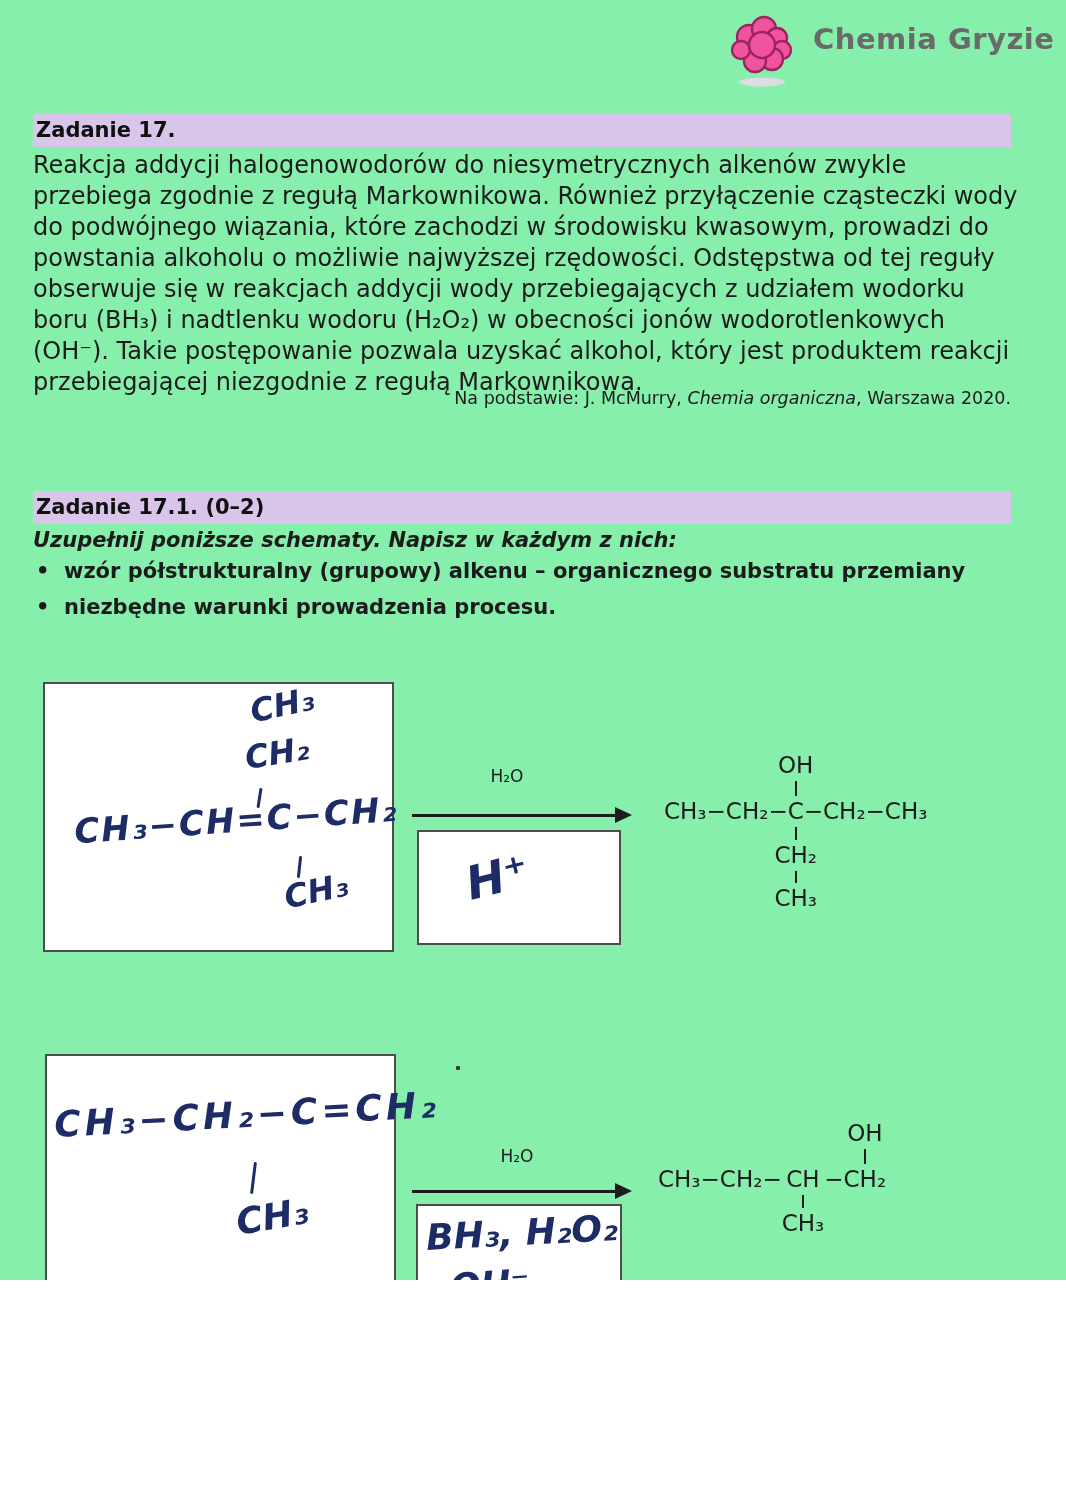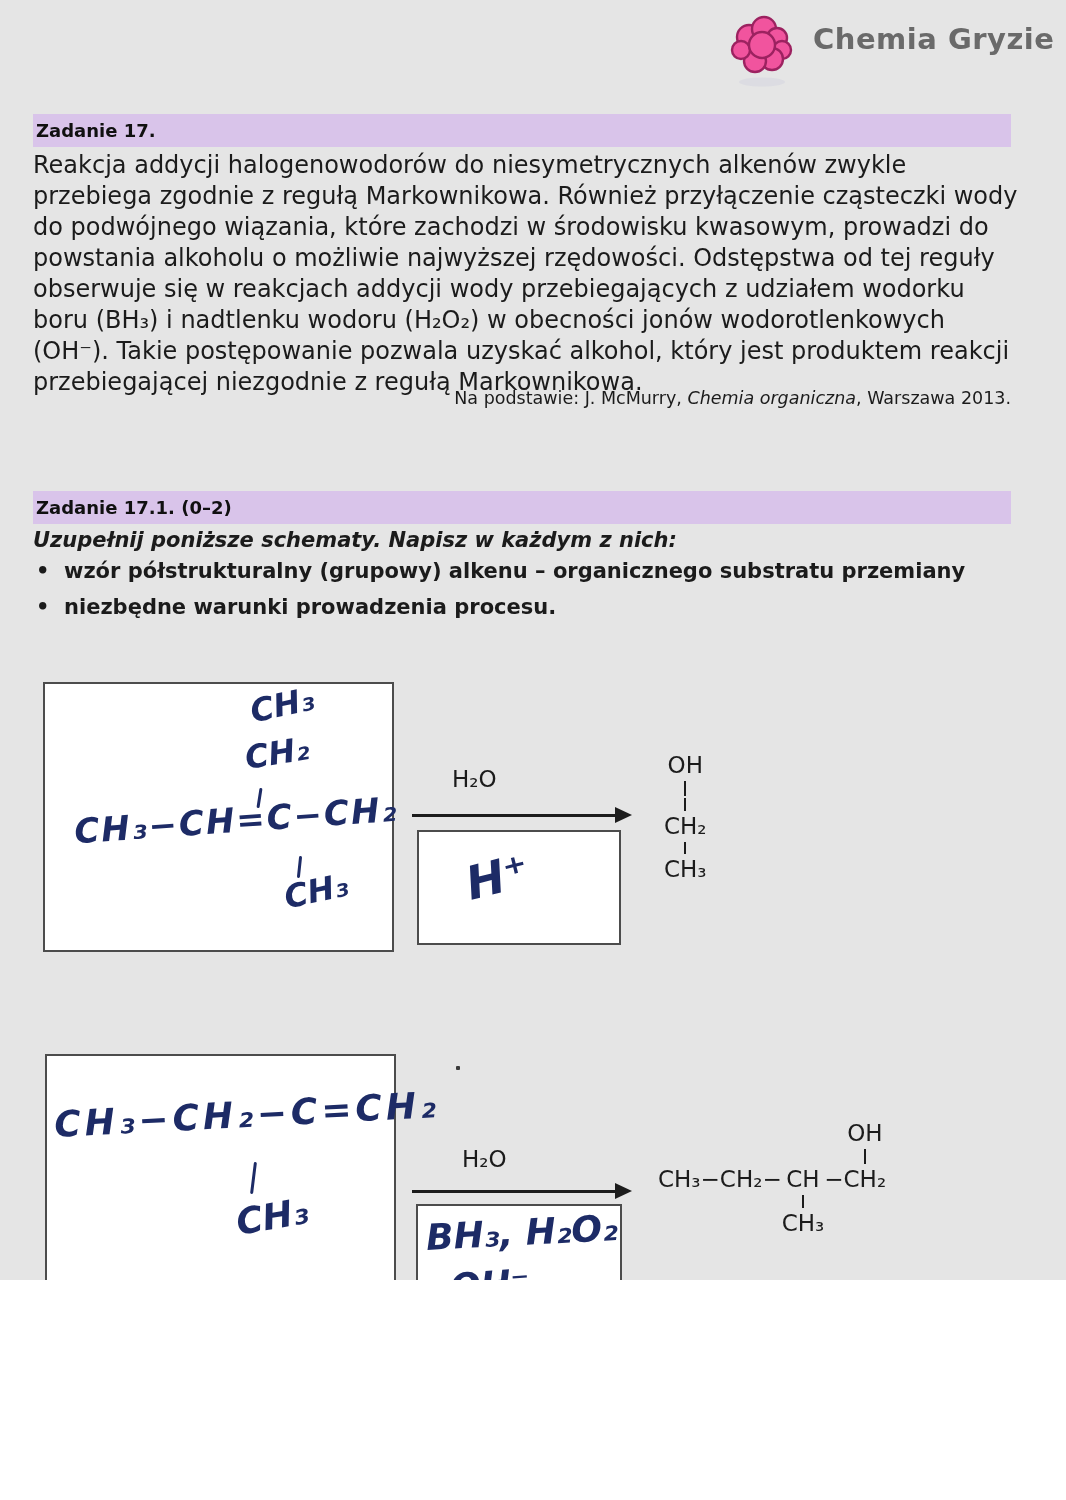--- a/index.html
+++ b/index.html
@@ -4,30 +4,30 @@
 <style>
   :root{
     --ink:#1d2b66;
     --text:#1b1b1b;
     --highlight:#d9c4ea;
     --boxborder:#4c4c4c;
   }
   *{margin:0;padding:0;box-sizing:border-box;}
   html,body{background:#ffffff;}
   body{font-family:"DejaVu Sans", sans-serif; color:var(--text);}
-  .page{position:relative;width:1066px;height:1280px;background:#e5e5e5;overflow:hidden;}
+  .page{position:relative;width:1066px;height:1280px;background:#86efac;overflow:hidden;}
 
   
   .logo-svg{position:absolute;left:726px;top:10px;}
   .brand-name{position:absolute;left:813px;top:22px;font-size:29px;font-weight:700;color:#6a6a6a;letter-spacing:.5px;}
   .brand-subtitle{position:absolute;left:814px;top:57px;font-size:17px;font-weight:700;color:#242424;}
 
   
   .hl-bar{position:absolute;left:33px;width:978px;height:33px;background:var(--highlight);
-          font-size:18px;font-weight:700;line-height:33px;padding-left:3px;color:#101010;}
+          font-size:21px;font-weight:700;line-height:33px;padding-left:3px;color:#101010;}
 
   .para{position:absolute;left:33px;top:150px;width:985px;font-size:24px;line-height:31px;color:var(--text);}
   .source{position:absolute;left:33px;top:388px;width:978px;text-align:right;font-size:17.5px;color:var(--text);}
   .source .it{font-style:italic;}
 
   .intro{position:absolute;left:33px;top:528px;font-size:21px;font-weight:700;font-style:italic;}
   .bullets{position:absolute;left:36px;top:557px;width:980px;font-size:21px;font-weight:700;}
   .bullet-row{display:flex;margin-bottom:7px;line-height:29px;}
   .bullet-marker{width:28px;flex:0 0 28px;}
 
@@ -37,21 +37,21 @@
   
   .hw{position:absolute;color:var(--ink);font-style:italic;font-weight:600;white-space:nowrap;}
   .tick{position:absolute;width:3px;background:var(--ink);border-radius:2px;}
   .dot{position:absolute;width:4px;height:4px;background:#3a3a3a;border-radius:1px;}
 
   
   .arrow{position:absolute;width:220px;height:16px;}
   .arrow .shaft{position:absolute;left:0;right:13px;top:7px;height:2.5px;background:#1c1c1c;}
   .arrow .head{position:absolute;right:0;top:0;width:0;height:0;
                border-left:17px solid #1c1c1c;border-top:8px solid transparent;border-bottom:8px solid transparent;}
-  .arrow-label{position:absolute;width:110px;font-size:23px;color:var(--text);}
+  .arrow-label{position:absolute;width:110px;text-align:center;font-size:17px;color:var(--text);}
 
   
   .struct{position:absolute;color:#1c1c1c;font-size:23px;line-height:1.18;}
   .struct-col{display:flex;flex-direction:column;align-items:center;row-gap:2px;}
   .struct-grid{display:grid;justify-items:center;align-items:center;row-gap:2px;}
   .vline{width:2px;height:15px;background:#1c1c1c;}
   .grp{white-space:nowrap;text-align:right;}
 </style>
 </head>
 <body>
@@ -70,21 +70,21 @@
       <circle cx="15" cy="40" r="9"></circle>
       <circle cx="36" cy="35" r="13"></circle>
     </g>
   </svg>
   <div class="brand-name">Chemia Gryzie</div>
 
   <div class="hl-bar" style="top:114px;">
     <span>Zadanie 17.</span>
   </div>
   <div class="para">Reakcja addycji halogenowodorów do niesymetrycznych alkenów zwykle przebiega zgodnie z regułą Markownikowa. Również przyłączenie cząsteczki wody do podwójnego wiązania, które zachodzi w środowisku kwasowym, prowadzi do powstania alkoholu o możliwie najwyższej rzędowości. Odstępstwa od tej reguły obserwuje się w reakcjach addycji wody przebiegających z udziałem wodorku boru (BH₃) i nadtlenku wodoru (H₂O₂) w obecności jonów wodorotlenkowych (OH⁻). Takie postępowanie pozwala uzyskać alkohol, który jest produktem reakcji przebiegającej niezgodnie z regułą Markownikowa.</div>
-  <div class="source"><span>Na podstawie: J. McMurry, </span><span class="it">Chemia organiczna</span><span>, Warszawa 2013.</span></div>
+  <div class="source"><span>Na podstawie: J. McMurry, </span><span class="it">Chemia organiczna</span><span>, Warszawa 2020.</span></div>
 
   <div class="hl-bar" style="top:491px;">
     <span>Zadanie 17.1. (0–2)</span>
   </div>
   <div class="intro">Uzupełnij poniższe schematy. Napisz w każdym z nich:</div>
   <div class="bullets">
     <div class="bullet-row">
       <span class="bullet-marker">•</span>
       <span>wzór półstrukturalny (grupowy) alkenu – organicznego substratu przemiany</span>
     </div>
@@ -107,20 +107,21 @@
   <div class="arrow" style="left:412px;top:807px;">
     <div class="shaft"></div>
     <div class="head"></div>
   </div>
   <div class="abox" style="left:417px;top:830px;width:204px;height:115px;"></div>
   <div class="hw" style="left:466px;top:850px;font-size:46px;transform:rotate(-14deg);">H⁺</div>
 
   <div class="struct struct-col" style="left:664px;top:752px;">
     <span class="grp">OH</span>
     <div class="vline"></div>
+    <span class="grp">CH₃−CH₂−C−CH₂−CH₃</span>
     <div class="vline" style="height:13px;"></div>
     <span class="grp">CH₂</span>
     <div class="vline" style="height:12px;"></div>
     <span class="grp">CH₃</span>
   </div>
 
   <div class="abox" style="left:45px;top:1054px;width:351px;height:269px;"></div>
   <div class="dot" style="left:456px;top:1066px;"></div>
 
   <div class="hw" style="left:54px;top:1094px;font-size:36px;letter-spacing:4px;transform:rotate(-3deg);">CH₃−CH₂−C=CH₂</div>

